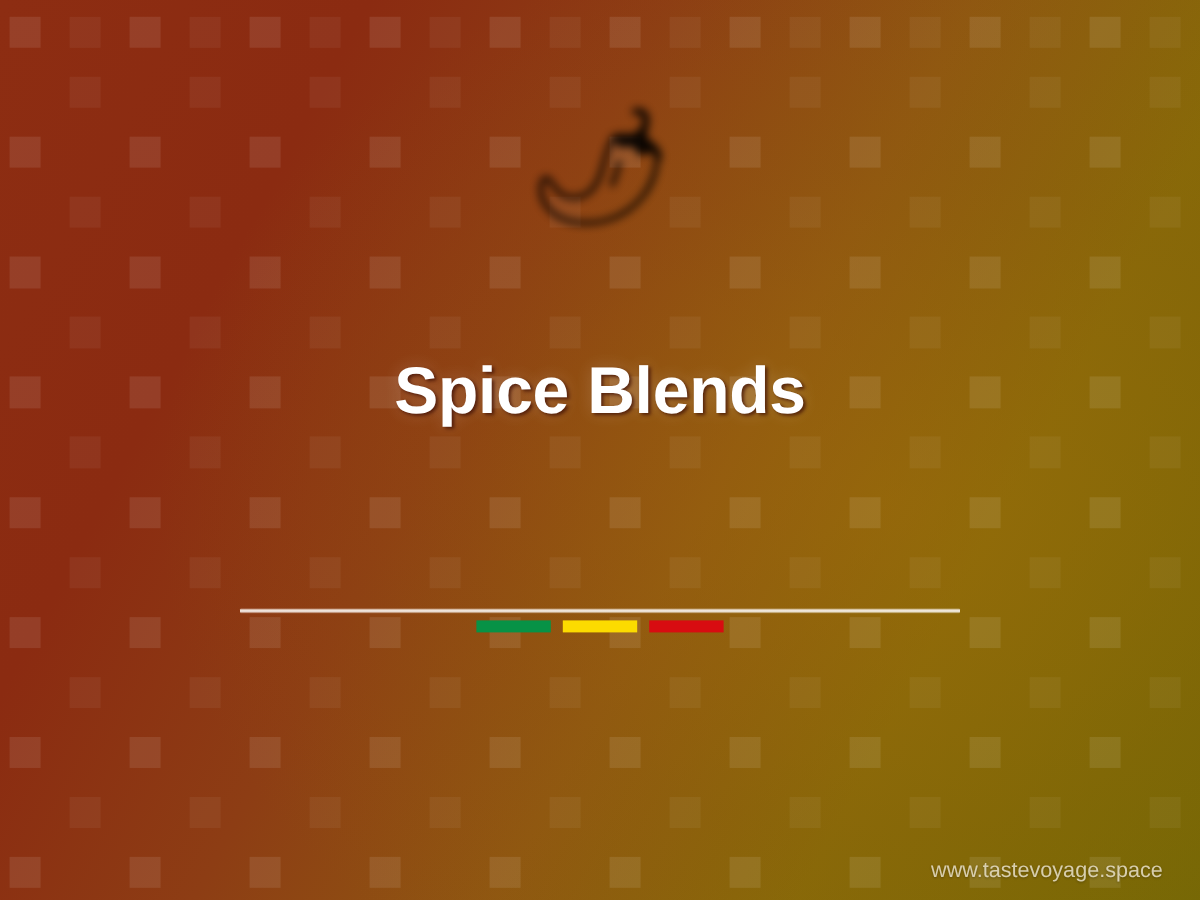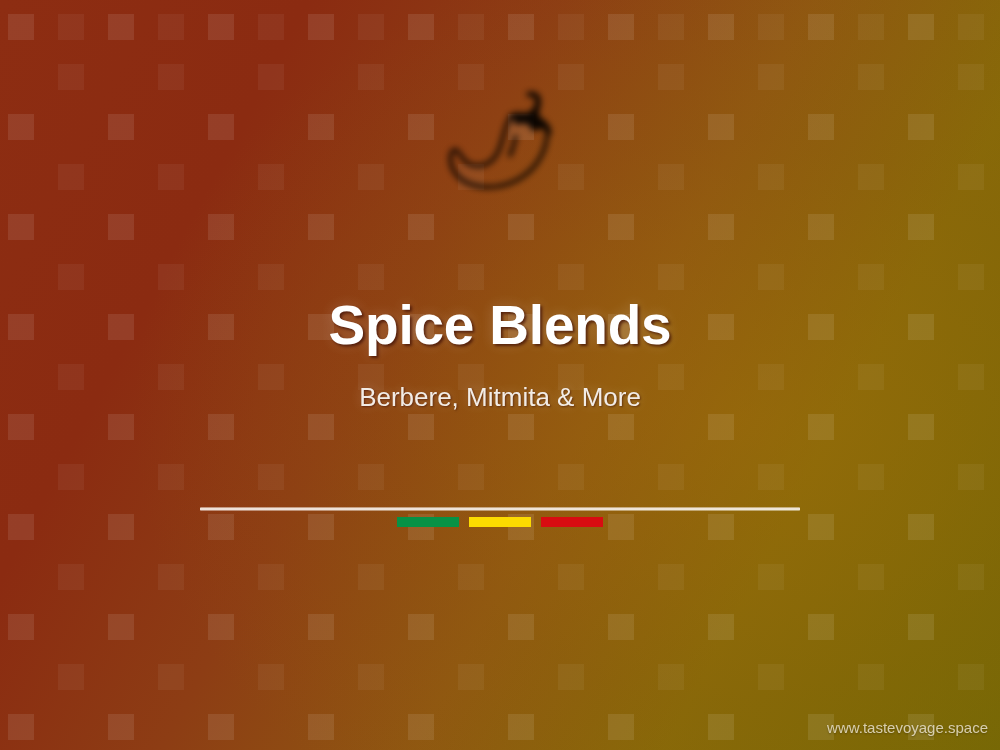--- a/index.html
+++ b/index.html
@@ -167,23 +167,23 @@
     justify-content: center;
     gap: 10px;
   }
   .flag-bar {
     width: 62px;
     height: 10px;
   }
 
   .footer {
     position: absolute;
-    right: 12px;
+    right: 31px;
     bottom: 14px;
-    font-size: 15px;
+    font-size: 18px;
     color: #e4dcc4;
     opacity: 0.88;
     text-shadow: 0 1px 2px rgba(40, 30, 0, 0.45);
     margin-top: 24px;
   }
 </style>
 </head>
 <body>
 
 <div class="slide">
@@ -192,21 +192,20 @@
   <div class="bg-glow"></div>
   <div class="pattern-layer pattern-a"></div>
   <div class="pattern-layer pattern-b"></div>
 
   <div class="pepper">🌶</div>
 
   <div class="content">
     <h1 class="title">
       <span class="title-line">Spice Blends</span>
     </h1>
-    <p class="subtitle">Berbere, Mitmita &amp; More</p>
   </div>
 
   <div class="divider"></div>
 
   <div class="flag-bars">
     <span class="flag-bar" style="background: rgb(7, 146, 70);"></span>
     <span class="flag-bar" style="background: rgb(252, 219, 0);"></span>
     <span class="flag-bar" style="background: rgb(216, 12, 17);"></span>
   </div>
 

